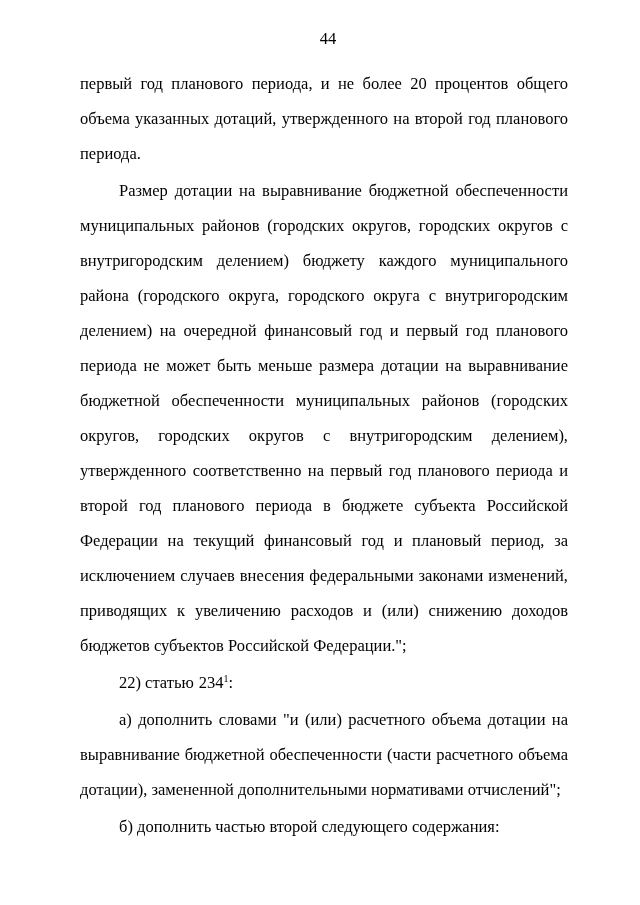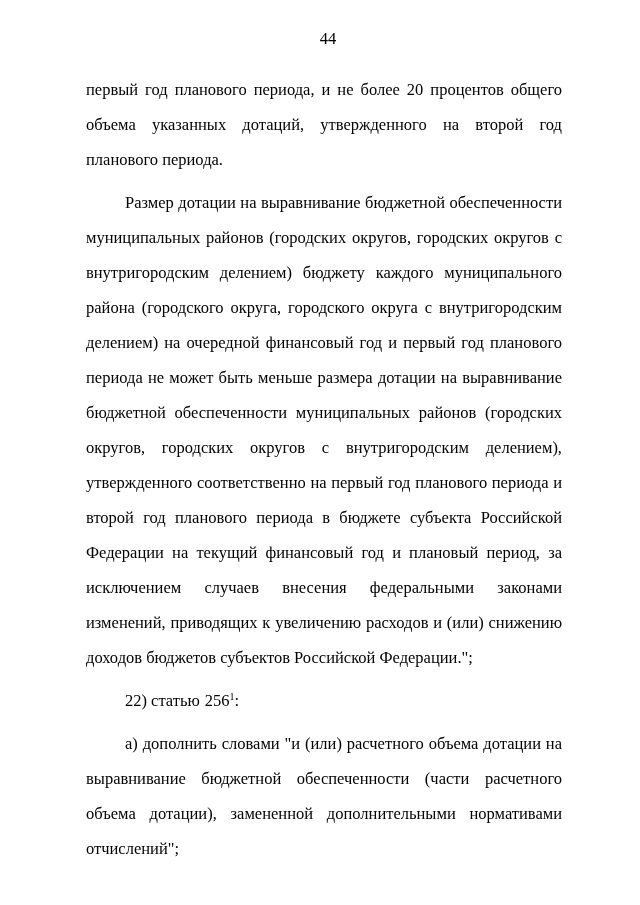--- a/index.html
+++ b/index.html
@@ -27,21 +27,21 @@
     position: absolute;
     left: 78px;
     top: 64px;
     width: 492px;
     font-size: 16.5px;
     line-height: 35px;
     text-align: justify;
     text-justify: inter-word;
     hyphens: none;
   }
-  .para { margin: 8px; padding: 0; }
+  .para { margin: 2px; padding: 0; }
   .para.indent { text-indent: 39px; font-family: Liberation Serif, serif; }
   .article-num { margin-left: 5px; }
   sup.article-sup {
     font-size: 10px;
     line-height: 0;
     vertical-align: super;
   }
 </style>
 </head>
 <body>
@@ -49,19 +49,20 @@
 <div class="page">
 
   <div class="page-number">44</div>
 
   <div class="content">
 
     <p class="para">первый год планового периода, и не более 20 процентов общего объема указанных дотаций, утвержденного на второй год планового периода.</p>
 
     <p class="para indent">Размер дотации на выравнивание бюджетной обеспеченности муниципальных районов (городских округов, городских округов с внутригородским делением) бюджету каждого муниципального района (городского округа, городского округа с внутригородским делением) на очередной финансовый год и первый год планового периода не может быть меньше размера дотации на выравнивание бюджетной обеспеченности муниципальных районов (городских округов, городских округов с внутригородским делением), утвержденного соответственно на первый год планового периода и второй год планового периода в бюджете субъекта Российской Федерации на текущий финансовый год и плановый период, за исключением случаев внесения федеральными законами изменений, приводящих к увеличению расходов и (или) снижению доходов бюджетов субъектов Российской Федерации.";</p>
 
-    <p class="para indent"><span>22) статью</span><span class="article-num">256</span><sup class="article-sup">1</sup><span>:</span></p>
+    <p class="para indent"><span>22) статью</span><span class="article-num">234</span><sup class="article-sup">1</sup><span>:</span></p>
 
     <p class="para indent">а) дополнить словами "и (или) расчетного объема дотации на выравнивание бюджетной обеспеченности (части расчетного объема дотации), замененной дополнительными нормативами отчислений";</p>
 
+    <p class="para indent">б) дополнить частью второй следующего содержания:</p>
 
   </div>
 </div>
 
 </body></html>

